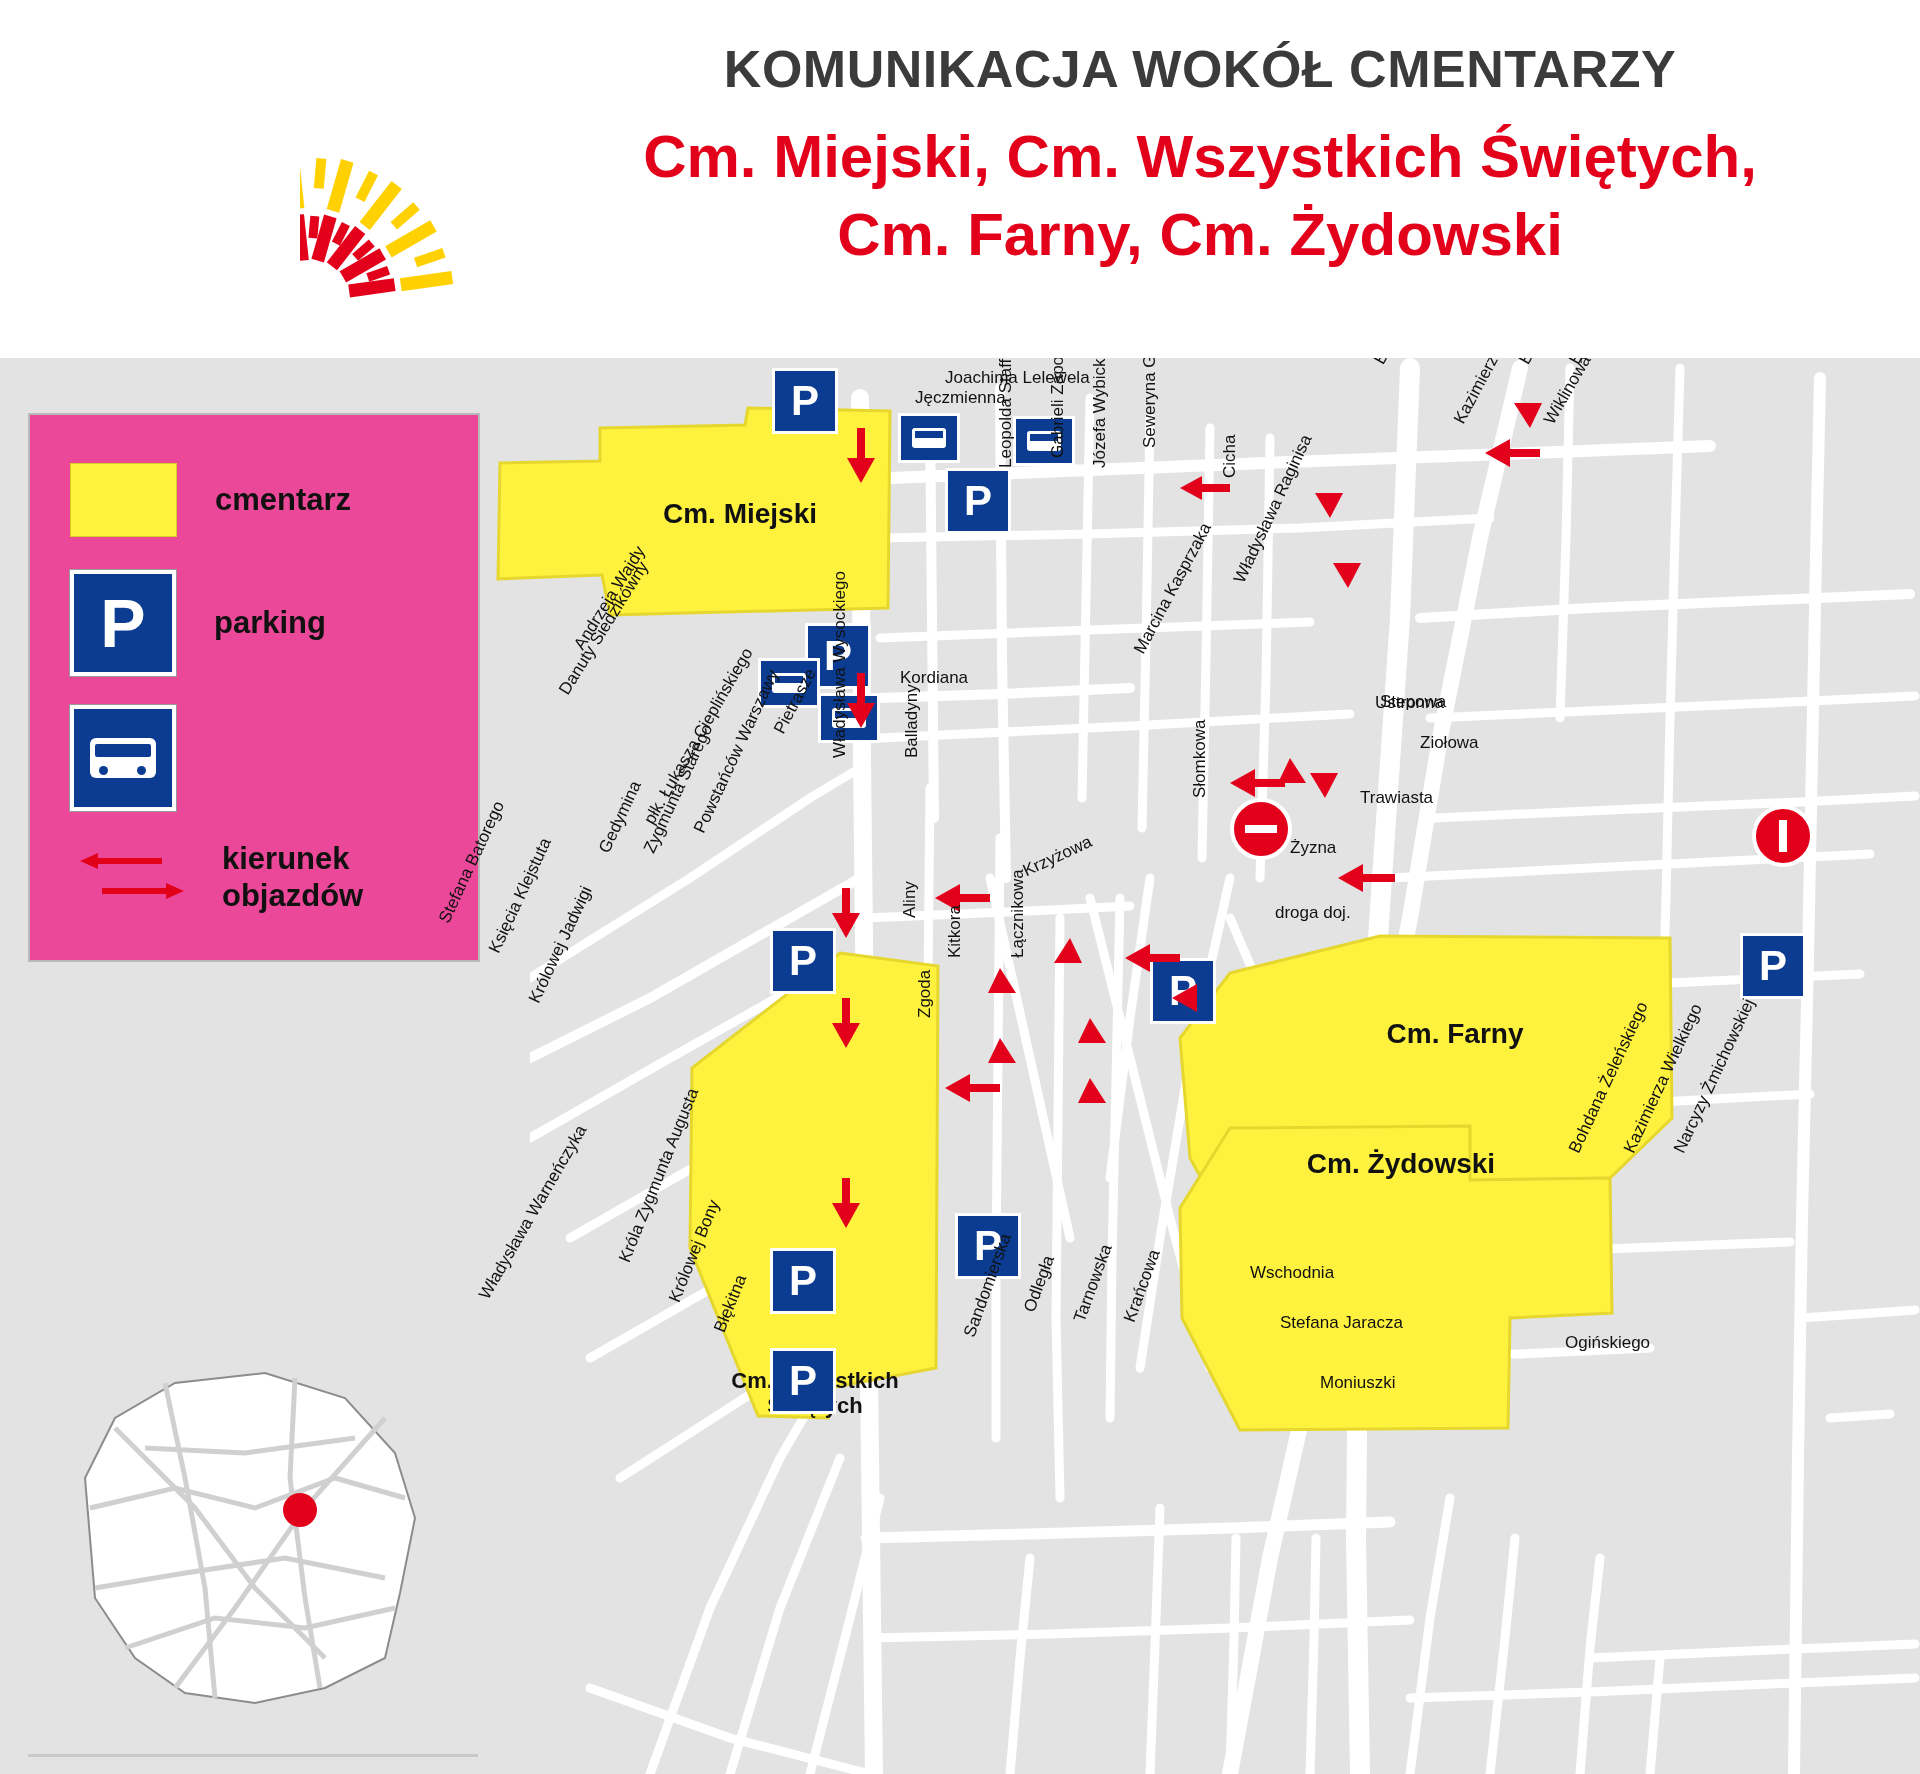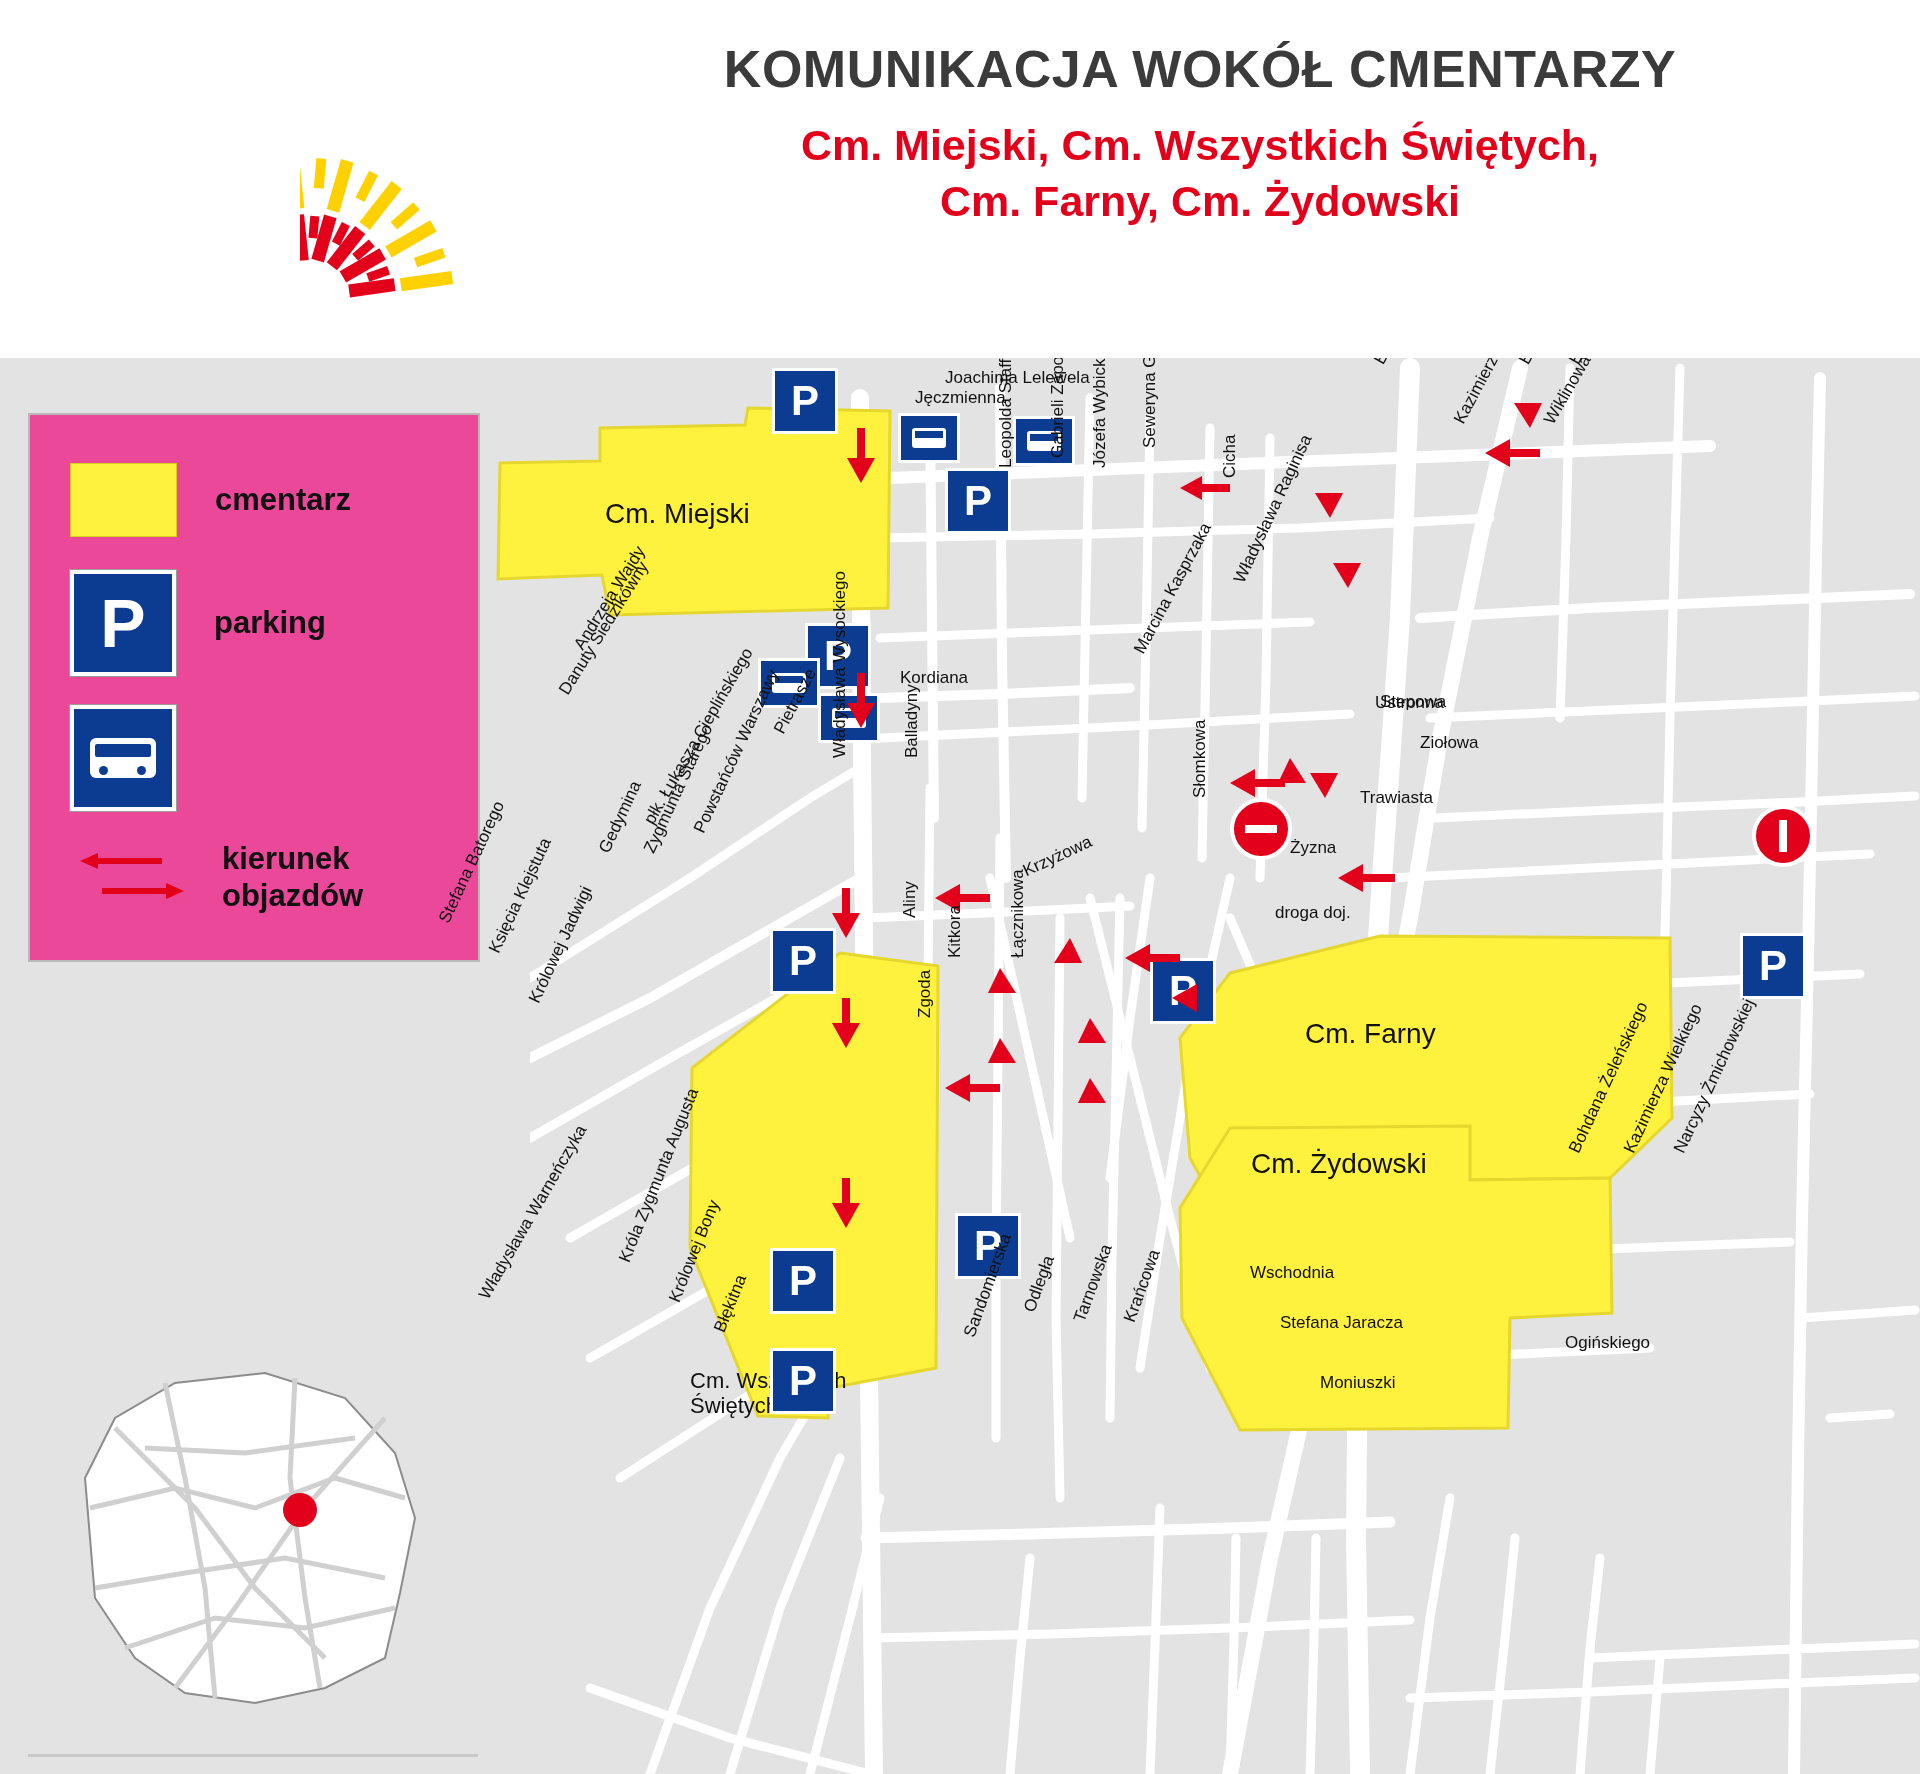--- a/index.html
+++ b/index.html
@@ -28,21 +28,21 @@
   }
   #title-block{
     position:absolute;left:520px;top:40px;width:1360px;text-align:center;
   }
   #main-title{
     font-size:52px;font-weight:bold;color:#3b3b3b;letter-spacing:0.5px;
     line-height:1.15;
   }
   #sub-title{
     margin-top:18px;
-    font-size:43px;font-weight:bold;color:#e3001b;line-height:1.3;
+    font-size:60px;font-weight:bold;color:#e3001b;line-height:1.3;
   }
   
   #map-area{
     position:absolute;left:0;top:358px;width:1920px;height:1416px;
     background:#e3e3e3;
     overflow:hidden;
   }
   #map-canvas{
     position:absolute;left:530px;top:0;width:1390px;height:1416px;
     background:#e3e3e3;
@@ -78,21 +78,21 @@
   }
   .arrows-ic{width:104px;height:52px;position:relative;}
   
   #minimap{
     position:absolute;left:55px;top:1000px;width:400px;height:350px;
   }
   #minimap-divider{
     position:absolute;left:28px;top:1396px;width:450px;height:3px;background:#c9c9c9;
   }
   .cem-label{
-    position:absolute;font-size:28px;font-weight:normal;color:#111;text-align:left;
+    position:absolute;font-size:28px;font-weight:bold;color:#111;text-align:center;
     line-height:1.15;
   }
   .pmark{
     position:absolute;width:60px;height:60px;background:#0b3c91;border:3px solid #ffffff;
     display:flex;align-items:center;justify-content:center;color:#fff;
     font-size:42px;font-weight:bold;line-height:1;
   }
   .bmark{
     position:absolute;width:56px;height:44px;background:#0b3c91;border:3px solid #ffffff;
     display:flex;align-items:center;justify-content:center;

